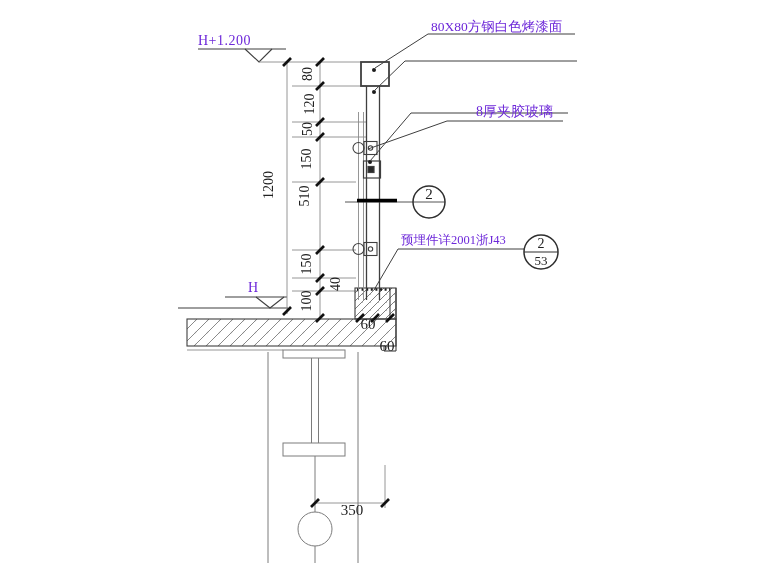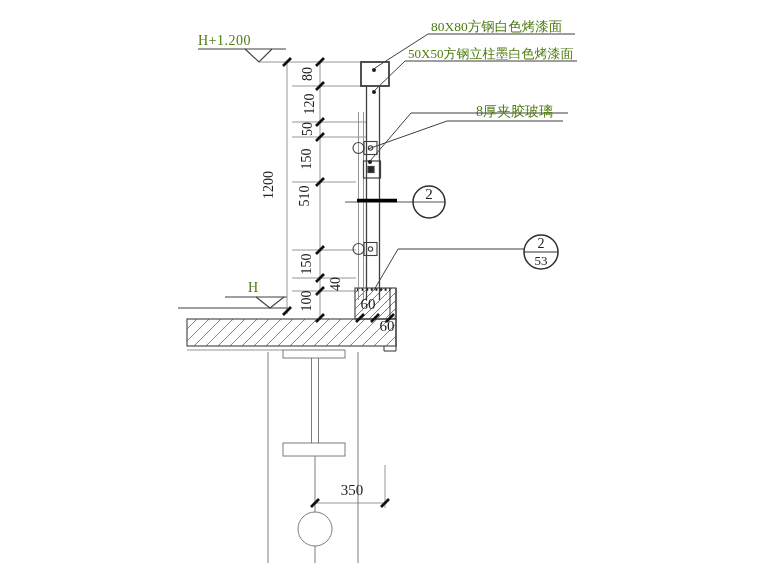--- a/index.html
+++ b/index.html
@@ -1,21 +1,21 @@
 <!DOCTYPE html>
 <html><head>
 <meta charset="utf-8">
 <style>
   html,body{margin:0;padding:0;background:#fff;}
   .canvas{position:relative;width:760px;height:570px;background:#fff;overflow:hidden;
           font-family:"Liberation Serif","DejaVu Serif",serif;color:#222;}
   svg.lines{position:absolute;left:0;top:0;}
-  .txt{position:absolute;white-space:nowrap;color:#4d7c0f;}
+  .txt{position:absolute;white-space:nowrap;color:#6d28d9;}
   .dimv{position:absolute;white-space:nowrap;font-size:14px;transform:translate(-50%,-50%) rotate(-90deg);}
-  .dimh{position:absolute;white-space:nowrap;font-size:14px;transform:translate(-50%,-50%);}
+  .dimh{position:absolute;white-space:nowrap;font-size:14px;transform:translate(-50%,-50%);margin-top:20px;}
   .lbl{position:absolute;white-space:nowrap;font-size:13px;}
   .lvl{position:absolute;white-space:nowrap;font-size:14px;letter-spacing:.5px;text-align:right;}
   .bub{position:absolute;white-space:nowrap;font-size:14px;transform:translate(-50%,-50%);}
 </style>
 </head>
 <body>
 
 <div class="canvas">
 
   <svg class="lines" width="760" height="570" viewBox="0 0 760 570">
@@ -158,22 +158,22 @@
       <line x1="386" y1="322" x2="394" y2="314"></line>
       <line x1="311" y1="507" x2="319" y2="499"></line>
       <line x1="381" y1="507" x2="389" y2="499"></line>
     </g>
   </svg>
 
   <div class="txt lvl" style="left:198px;top:33px;">H+1.200</div>
   <div class="txt lvl" style="left:248px;top:280px;">H</div>
 
   <div class="txt lbl" style="left:431px;top:18px;font-size:13.5px;">80X80方钢白色烤漆面</div>
-  <div class="txt lbl" style="left:408px;top:45px;">50X50方钢立柱墨白色烤漆面</div>
   <div class="txt lbl" style="left:476px;top:103px;font-size:14px;text-align:right;">8厚夹胶玻璃</div>
+  <div class="txt lbl" style="left:401px;top:232px;font-size:12.5px;">预埋件详2001浙J43</div>
 
   <div class="dimv" style="left:308px;top:74px;">80</div>
   <div class="dimv" style="left:310px;top:104px;">120</div>
   <div class="dimv" style="left:308px;top:129px;">50</div>
   <div class="dimv" style="left:307px;top:159px;">150</div>
   <div class="dimv" style="left:305px;top:196px;">510</div>
   <div class="dimv" style="left:307px;top:264px;">150</div>
   <div class="dimv" style="left:336px;top:284px;">40</div>
   <div class="dimv" style="left:307px;top:301px;">100</div>
   <div class="dimv" style="left:269px;top:185px;">1200</div>

